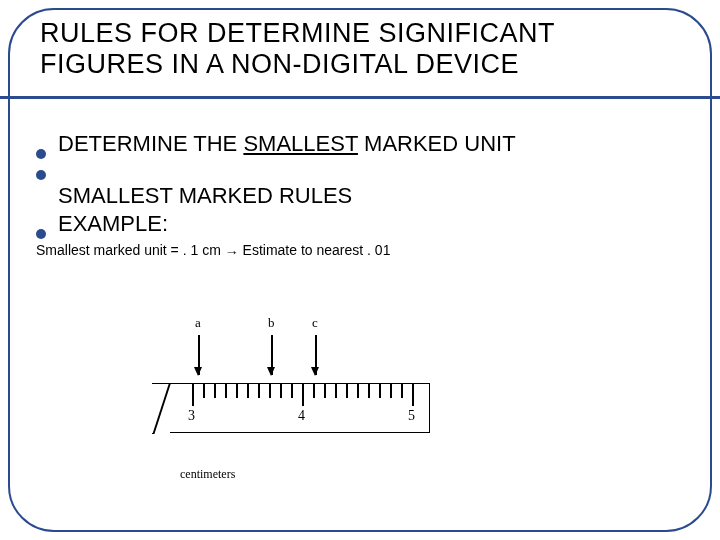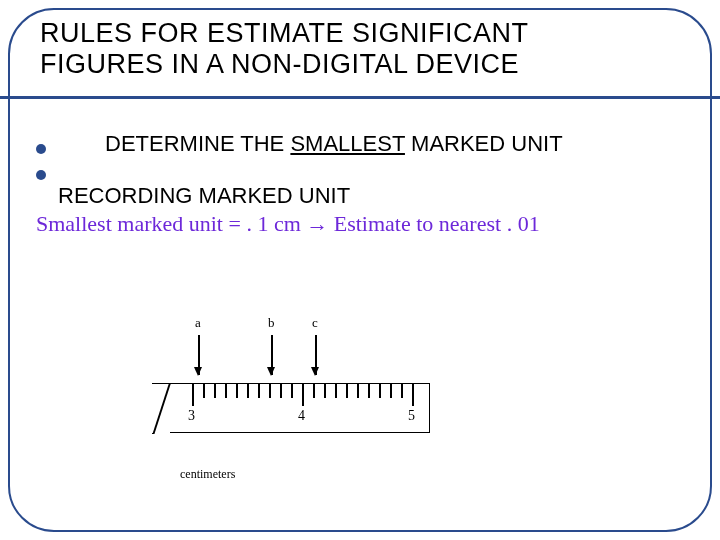--- a/index.html
+++ b/index.html
@@ -38,23 +38,22 @@
     background: #2a4b8d;
   }
   .body {
     position: absolute;
     top: 130px;
     left: 36px;
     right: 36px;
   }
   .bullet-line {
     display: flex;
-    align-items: center;
+    align-items: flex-end;
     margin-bottom: 2px;
-    gap: 47px;
   }
   .dot {
     width: 10px;
     height: 10px;
     border-radius: 50%;
     background: #2a4b8d;
     flex-shrink: 0;
     margin-top: 9px;
     margin-right: 12px;
   }
@@ -63,24 +62,23 @@
     color: #000;
     line-height: 1.3;
   }
   .continuation {
     font-size: 22px;
     color: #000;
     line-height: 1.3;
     padding-left: 22px;
   }
   .plain-line {
-    font-size: 22px;
-    color: #6d28d9;
+    font-size: 14px;
+    color: #000000;
     line-height: 1.3;
-    font-family: Liberation Serif, serif;
   }
   .u { text-decoration: underline; }
   .figure {
     position: absolute;
     left: 170px;
     top: 315px;
     width: 260px;
   }
   .ptr-labels {
     position: relative;
@@ -176,39 +174,43 @@
     font-size: 12px;
     margin-top: 43px;
   }
 </style>
 </head>
 <body>
 
 <div class="slide-frame"></div>
 
 <div class="title-wrap">
-  <div class="title">RULES FOR ESTIMATE SIGNIFICANT</div>
+  <div class="title">RULES FOR DETERMINE SIGNIFICANT</div>
   <div class="title">FIGURES IN A NON-DIGITAL DEVICE</div>
 </div>
 <div class="title-underline"></div>
 
 <div class="body">
 
   <div class="bullet-line">
     <span class="dot"></span>
     <span class="bullet-text">
       <span>DETERMINE THE </span><span class="u">SMALLEST</span><span> MARKED UNIT</span>
     </span>
   </div>
 
   <div class="bullet-line">
     <span class="dot"></span>
   </div>
-  <div class="continuation">RECORDING MARKED UNIT</div>
-
+  <div class="continuation">SMALLEST MARKED RULES</div>
+
+  <div class="bullet-line">
+    <span class="dot"></span>
+    <span class="bullet-text">EXAMPLE:</span>
+  </div>
 
   <div class="plain-line">Smallest marked unit = . 1 cm → Estimate to nearest . 01</div>
 </div>
 
 <div class="figure">
   <div class="ptr-labels">
     <span class="ptr-label" style="left:25px">a</span>
     <span class="ptr-label" style="left:98px">b</span>
     <span class="ptr-label" style="left:142px">c</span>
   </div>

